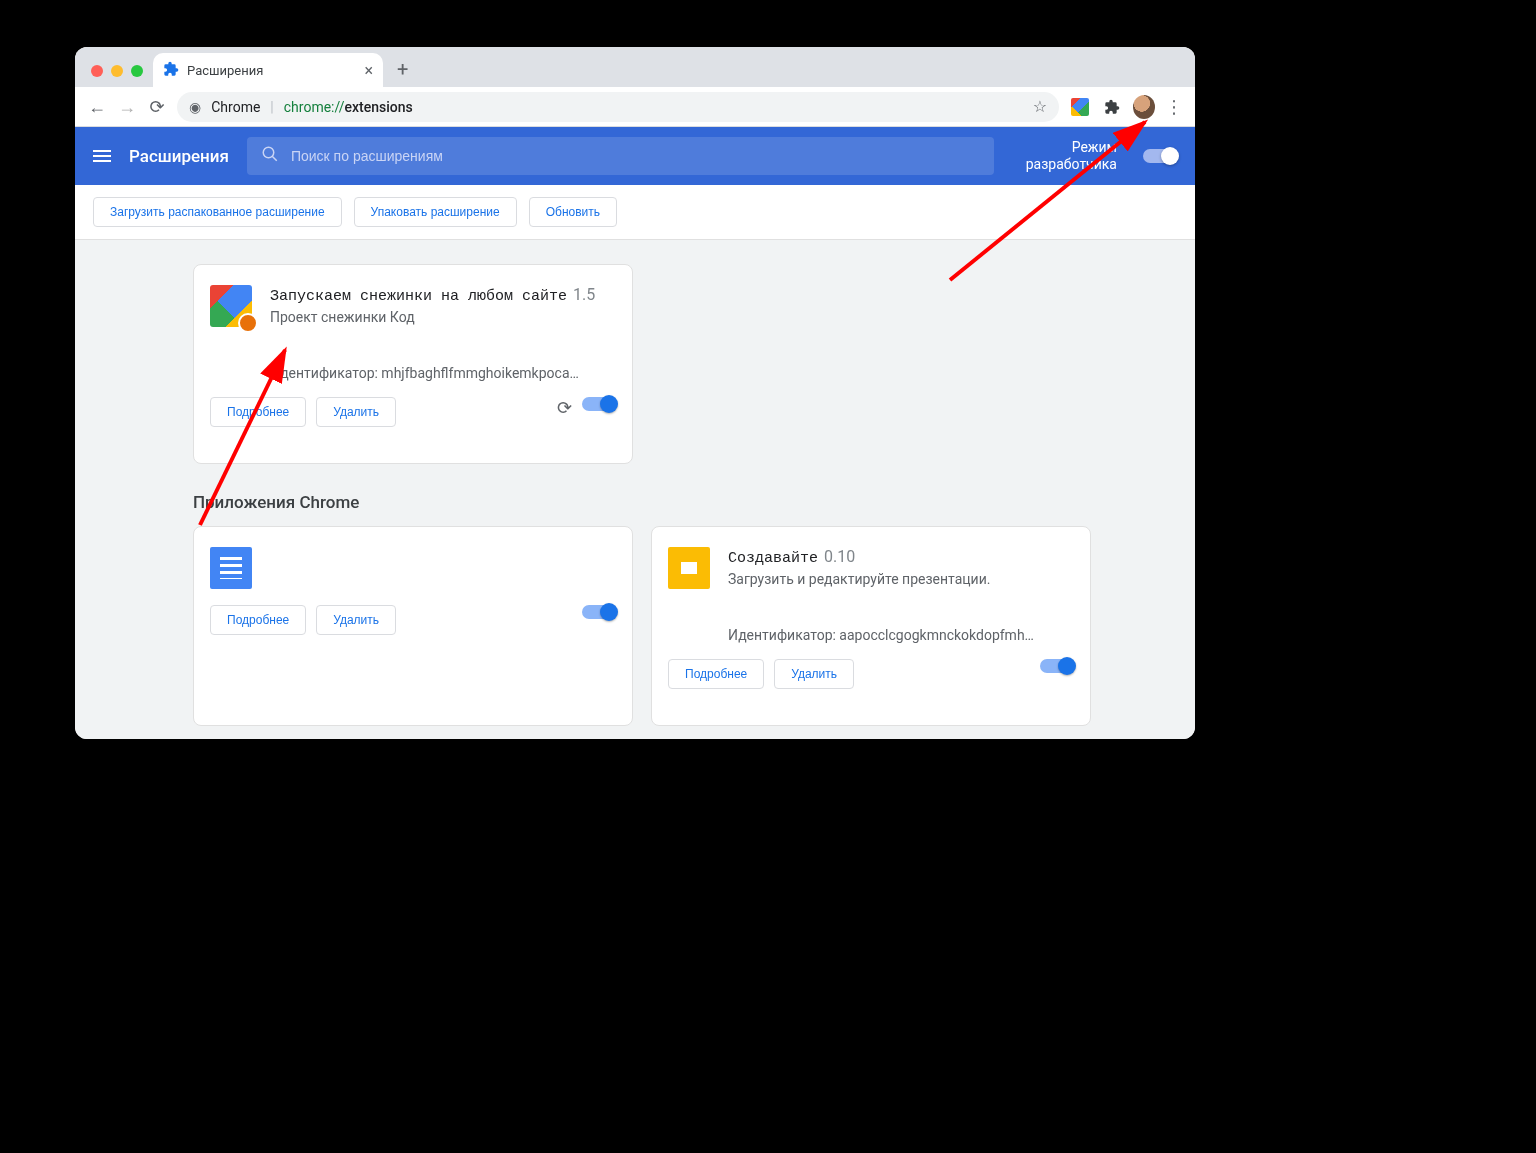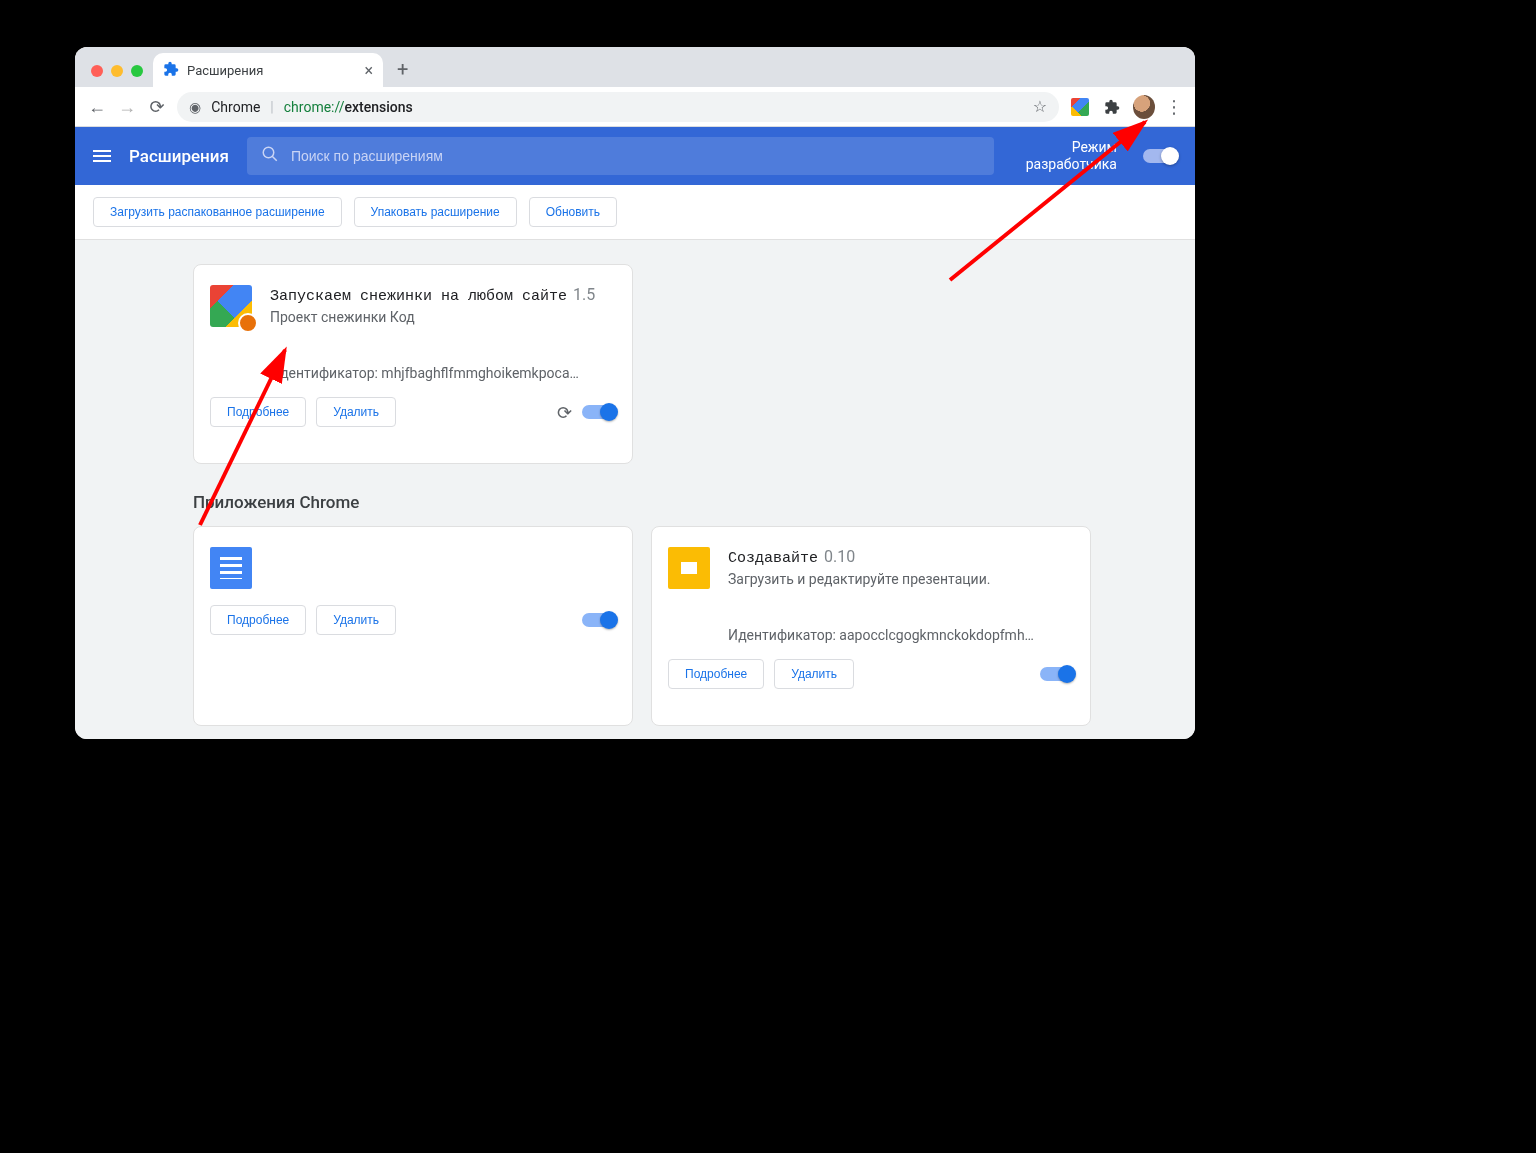--- a/index.html
+++ b/index.html
@@ -180,21 +180,21 @@
       #4285f4;
     border-radius:3px;
   }
   .ext-icon .badge {
     position:absolute; right:-6px; bottom:-6px; width:20px; height:20px; background:#e8710a; border-radius:50%; border:2px solid #fff;
   }
   .card-name { font-size:15px; color:#202124;font-family:Liberation Mono, monospace; }
   .card-ver { color:#80868b; margin-left:6px; }
   .card-desc { font-size:14px; color:#5f6368; margin-top:4px; }
   .card-id { font-size:14px; color:#5f6368; margin-top:40px; white-space:nowrap; overflow:hidden; text-overflow:ellipsis; }
-  .card-bottom { display:flex; align-items:center; gap:10px; margin-top:16px; }
+  .card-bottom { display:flex; align-items:flex-start; gap:10px; margin-top:16px; }
   .card-bottom .spacer { flex:1; }
   .reload { color:#5f6368; font-size:18px; cursor:pointer; }
   .toggle {
     width:34px; height:14px; background:#8ab4f8; border-radius:8px; position:relative; cursor:pointer;
   }
   .toggle .knob {
     width:18px; height:18px; background:#1a73e8; border-radius:50%; position:absolute; top:-2px; right:-2px; box-shadow:0 1px 2px rgba(0,0,0,.3);
   }
   .arrow { position:absolute; pointer-events:none; }
   svg.puzzle { width:16px; height:16px; }

